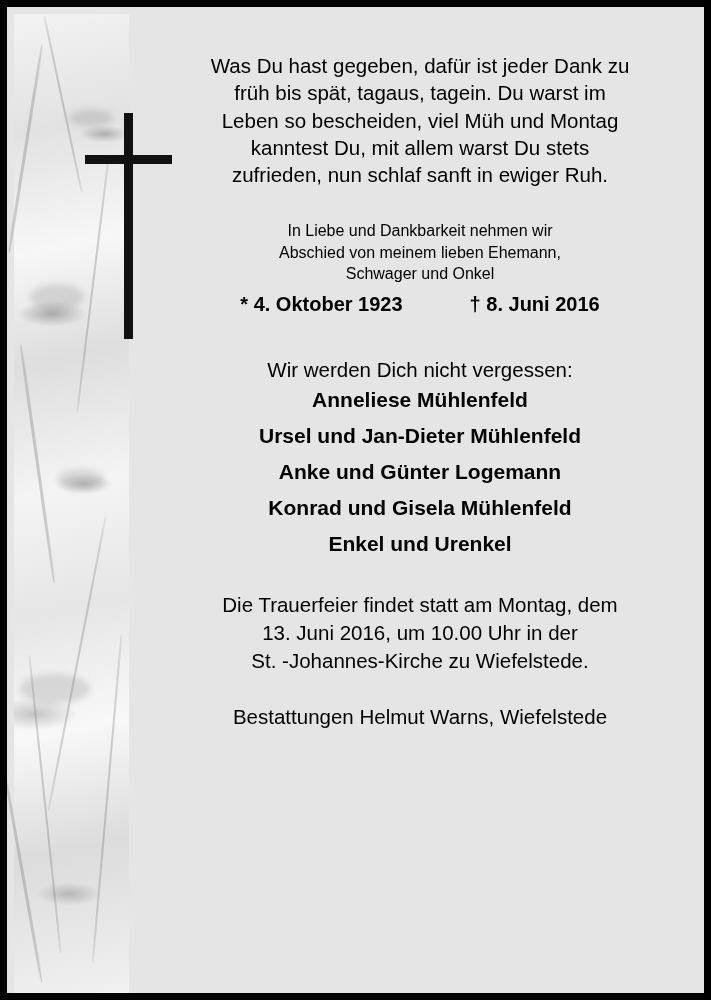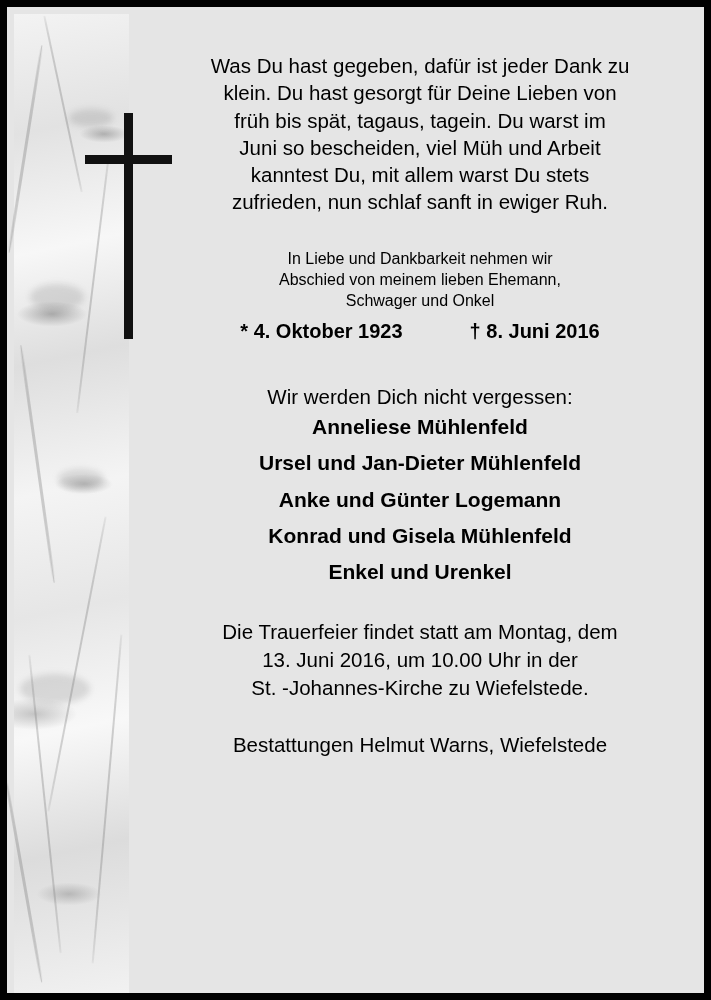--- a/index.html
+++ b/index.html
@@ -185,23 +185,22 @@
 
   <div class="cross">
     <span class="vbar"></span>
     <span class="hbar"></span>
   </div>
 
   <div class="content">
 
     <div class="verse">
       <div>Was Du hast gegeben, dafür ist jeder Dank zu</div>
-      <div>klein. Du hast gesorgt für Deine Lieben von</div>
       <div>früh bis spät, tagaus, tagein. Du warst im</div>
-      <div>Juni so bescheiden, viel Müh und Arbeit</div>
+      <div>Leben so bescheiden, viel Müh und Montag</div>
       <div>kanntest Du, mit allem warst Du stets</div>
       <div>zufrieden, nun schlaf sanft in ewiger Ruh.</div>
     </div>
 
     <div class="dedication">
       <div>In Liebe und Dankbarkeit nehmen wir</div>
       <div>Abschied von meinem lieben Ehemann,</div>
       <div>Schwager und Onkel</div>
     </div>
 

